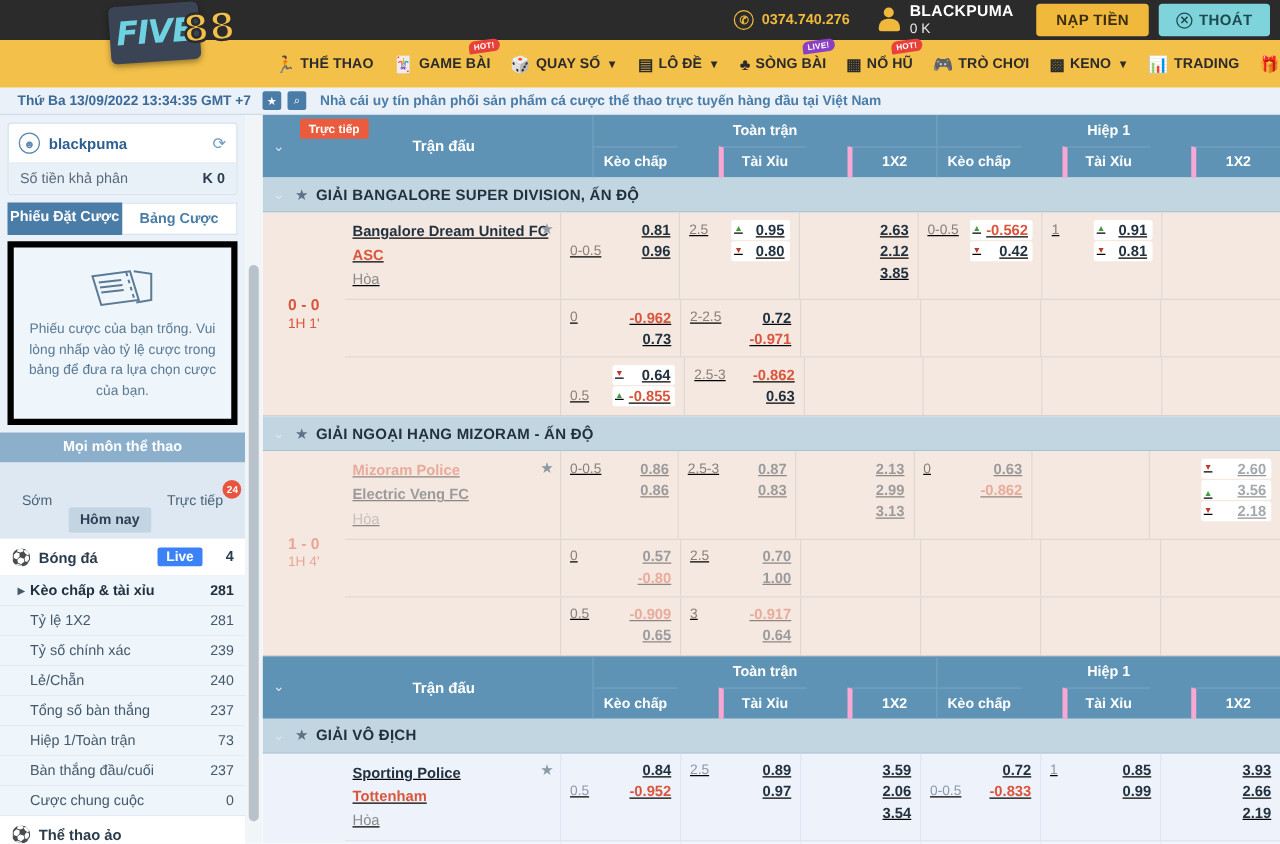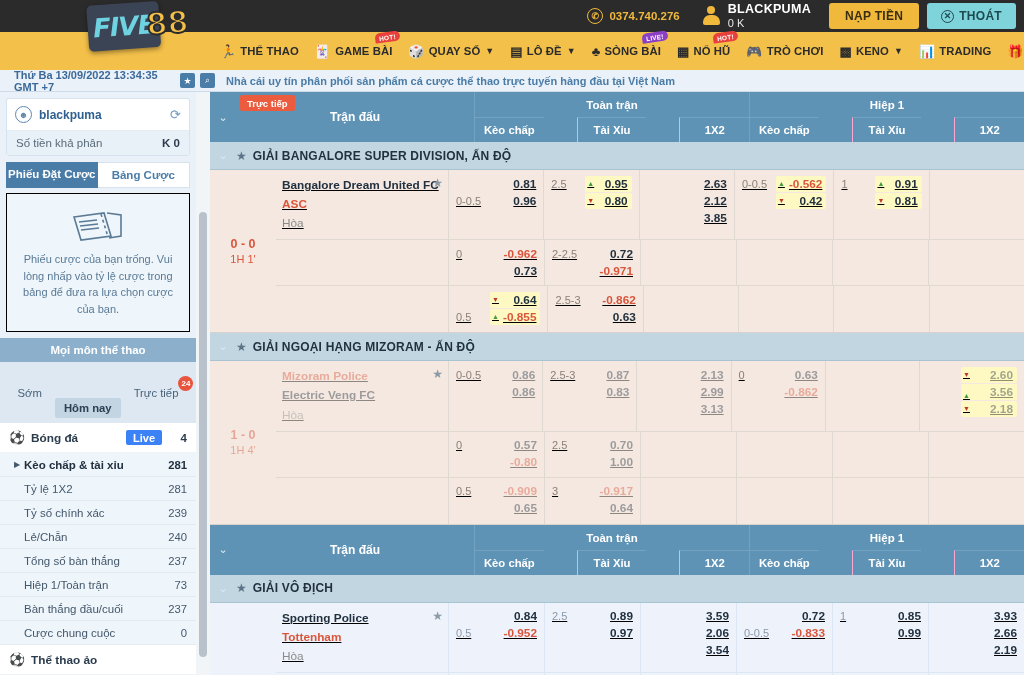--- a/index.html
+++ b/index.html
@@ -54,21 +54,21 @@
   .cv { font-size: 9px; margin-left: 1px; }
   .badge { position: absolute; top: -13px; right: 1px; font-size: 6.5px; font-weight: bold;
     color: #fff; padding: 1.5px 4px; border-radius: 7px 7px 7px 1px; transform: rotate(-8deg);
     letter-spacing: .2px; }
   .badge.hot { background: #e8413c; }
   .badge.live { background: #8b3fc4; }
 
   
   .databar { height: 22px; background: #eaf1f8; display: flex; align-items: center;
     border-bottom: 1px solid #cfdbe6; }
-  .datetxt { width: 180px; padding-left: 14px; color: #3c6a98; font-weight: bold; font-size: 11px; }
+  .datetxt { width: 210px; padding-left: 14px; color: #3c6a98; font-weight: bold; font-size: 11px; }
   .sq { width: 15px; height: 15px; background: #4a7ca8; color: #fff; border-radius: 2px;
     display: flex; align-items: center; justify-content: center; font-size: 9px; margin-right: 5px; }
   .marquee { color: #4a7ca8; font-weight: bold; font-size: 11px; margin-left: 6px; }
 
   
   .body { display: flex; height: 583px; }
 
   
   .sidebar { width: 196px; background: #eaf1f8; overflow: hidden; flex-shrink: 0; }
   .acct { background: #fff; margin: 6px; border: 1px solid #d6e2ee; border-radius: 3px; }
@@ -79,21 +79,21 @@
   .refresh { color: #6f9bc0; font-size: 13px; }
   .acct-bal { display: flex; justify-content: space-between; background: #e8f0f8;
     padding: 6px 9px; color: #5a6b7a; font-size: 11.5px; border-top: 1px solid #e4ecf4;}
   .acct-bal b { color: #2b3c4c; }
 
   .tabs { display: flex; margin: 0 6px; }
   .tab { flex: 1; text-align: center; padding: 6px 0; font-size: 11.5px; font-weight: bold; }
   .tab.on { background: #4a7ca8; color: #fff; }
   .tab.off { background: #fff; color: #4a7ca8; border: 1px solid #d6e2ee; border-left: none; }
 
-  .slip { background: #eef5fb; margin: 5px 6px 0; border: 1px solid #000000;
+  .slip { background: #eef5fb; margin: 5px 6px 0; border: 5px solid #000000;
     padding: 12px 10px 14px; text-align: center; }
   .ticket { width: 54px; height: 32px; margin: 4px auto 9px; position: relative; }
   .slip-txt { color: #5a7a95; font-size: 11px; line-height: 1.5; }
 
   .allsports { background: #8cb0cc; color: #fff; text-align: center; font-weight: bold;
     font-size: 11.5px; padding: 6px 0; margin-top: 6px; }
   .filters { display: flex; background: #dde8f2; padding: 5px 8px; gap: 4px; justify-content: center;
     align-items: center; }
   .flt { padding: 4px 9px; font-size: 11.3px; color: #4a6378; border-radius: 2px; position: relative; }
   .flt.on { background: #c3d4e2; font-weight: bold; color: #2b4054; margin-top: 31px; }
@@ -128,21 +128,21 @@
   .hmatch { width: 238px; display: flex; align-items: center; justify-content: center;
     font-weight: bold; font-size: 12px; position: relative; }
   .livebtn { position: absolute; left: 4px; top: 3px; background: #ea5c3d; color: #fff;
     font-size: 9.5px; font-weight: bold; padding: 2.5px 7px; border-radius: 2px; }
   .grp { flex: 1; }
   .grp-t { text-align: center; font-weight: bold; font-size: 11.5px; padding: 7px 0 6px;
     border-left: 1px solid #74a3c2; }
   .grp-c { display: flex; border-left: 1px solid #74a3c2; }
   .gc { flex: 1; text-align: center; font-weight: bold; font-size: 11.3px; padding: 6px 0;
     border-top: 1px solid #74a3c2; }
-  .gc + .gc { border-left: 1px solid #f9a8d4; margin-left: 33px; }
+  .gc + .gc { border-left: 4px solid #f9a8d4; margin-left: 33px; }
 
   .league { display: flex; align-items: center; background: #c2d6e1; height: 28px;
     border-bottom: 1px solid #aac3d2; }
   .league .t { font-weight: bold; font-size: 12px; color: #22313f; letter-spacing: .2px; }
   .star { color: #5d7285; font-size: 12px; margin-right: 6px; }
 
   .match { display: flex; border-bottom: 1px solid #d9d2cc; }
   .match.blue { border-bottom: 1px solid #d2dded; }
   .scorecol { width: 66px; flex-shrink: 0; display: flex; flex-direction: column;
     align-items: center; justify-content: center; }
@@ -161,21 +161,21 @@
   .mstar { position: absolute; right: 5px; top: 6px; color: #8c9aa6; font-size: 12px; }
   .oddsarea { flex: 1; display: flex; }
   .ocell { flex: 1; border-left: 1px solid #e0d9d3; padding: 5px 7px; }
   .match.blue .ocell { border-left: 1px solid #dde6f3; }
   .oline { display: flex; align-items: center; height: 17px; gap: 4px; }
   .hcap { color: #8a8077; font-size: 11px; min-width: 32px; }
   .match.blue .hcap { color: #8b98a8; }
   .oval { flex: 1; text-align: right; font-weight: bold; font-size: 11.8px; color: #22313f; }
   .oval.neg { color: #d9563c; }
   .oval.fade { opacity: .42; }
-  .hl { background: #fef9c3; border-radius: 2px; padding: 1px 4px 1px 2px; margin-left: -2px; }
+  .hl { background: #ffffff; border-radius: 2px; padding: 1px 4px 1px 2px; margin-left: -2px; }
   .arr { font-size: 7px; width: 8px; }
   .arr.up { color: #3f9c3f; }
   .arr.dn { color: #c0392b; }
 </style>
 </head>
 <body>
 
 <div class="topbar">
   <div class="phone">
     <span class="phone-ic">✆</span>

